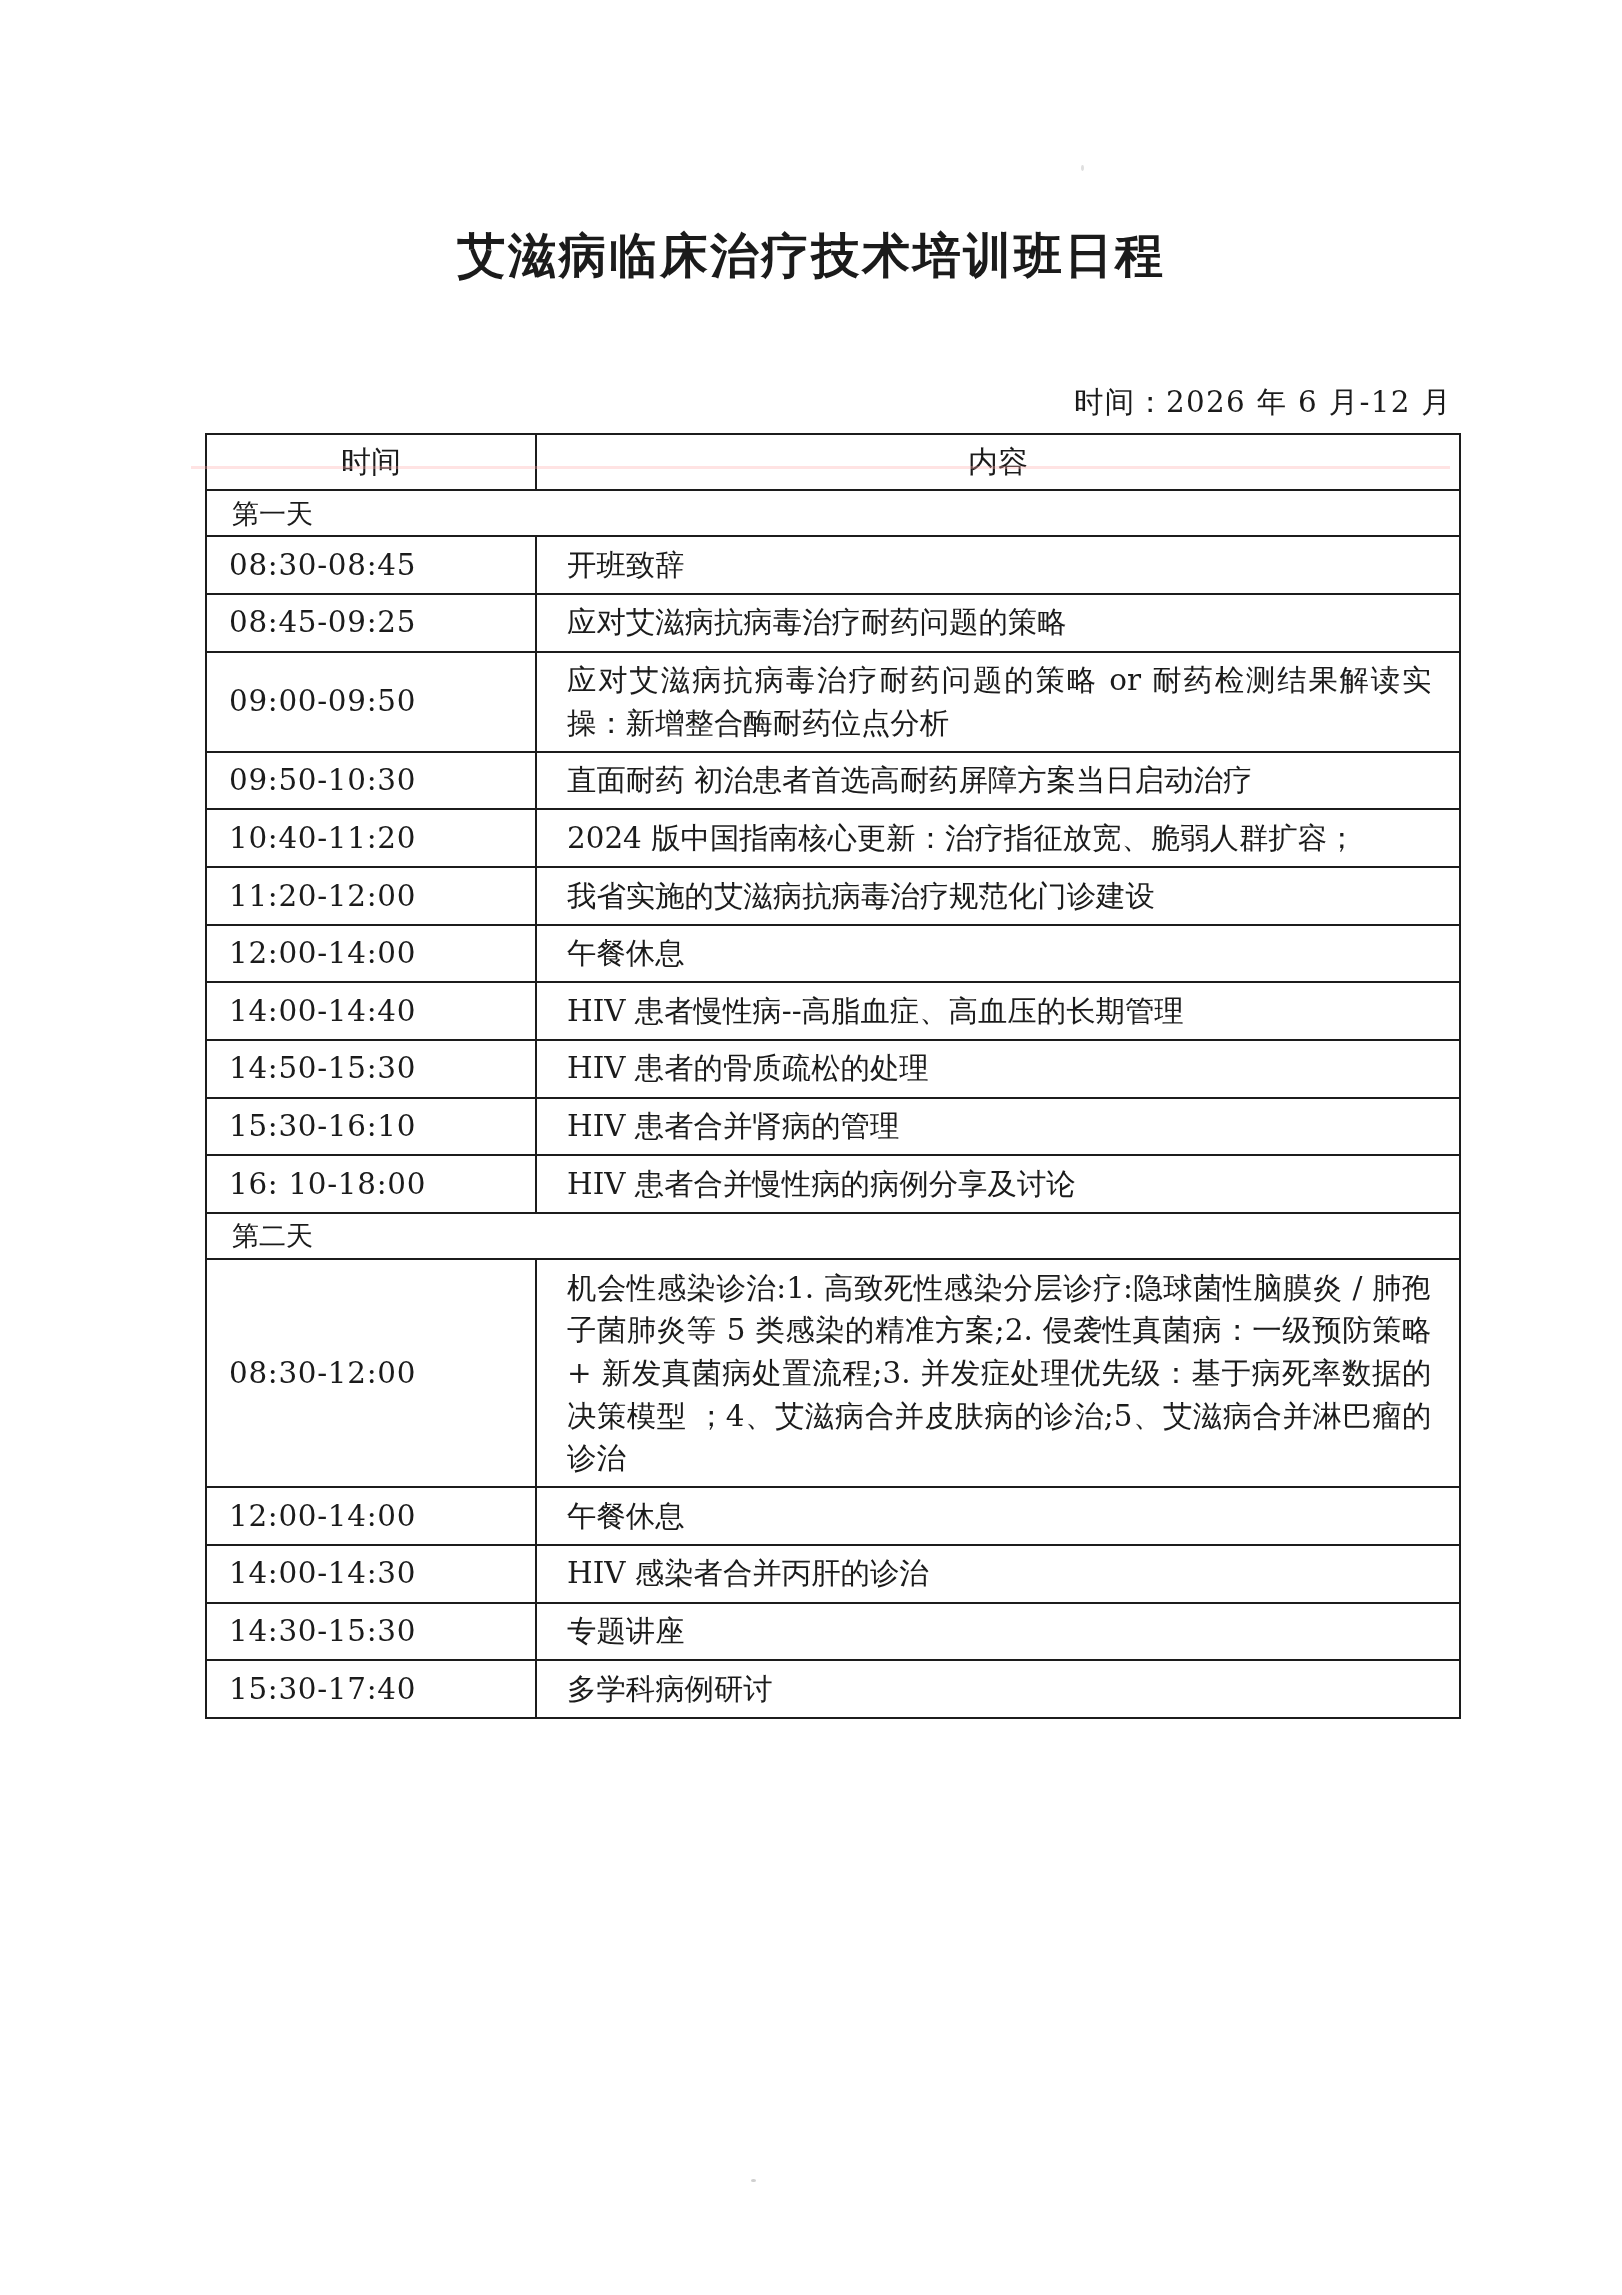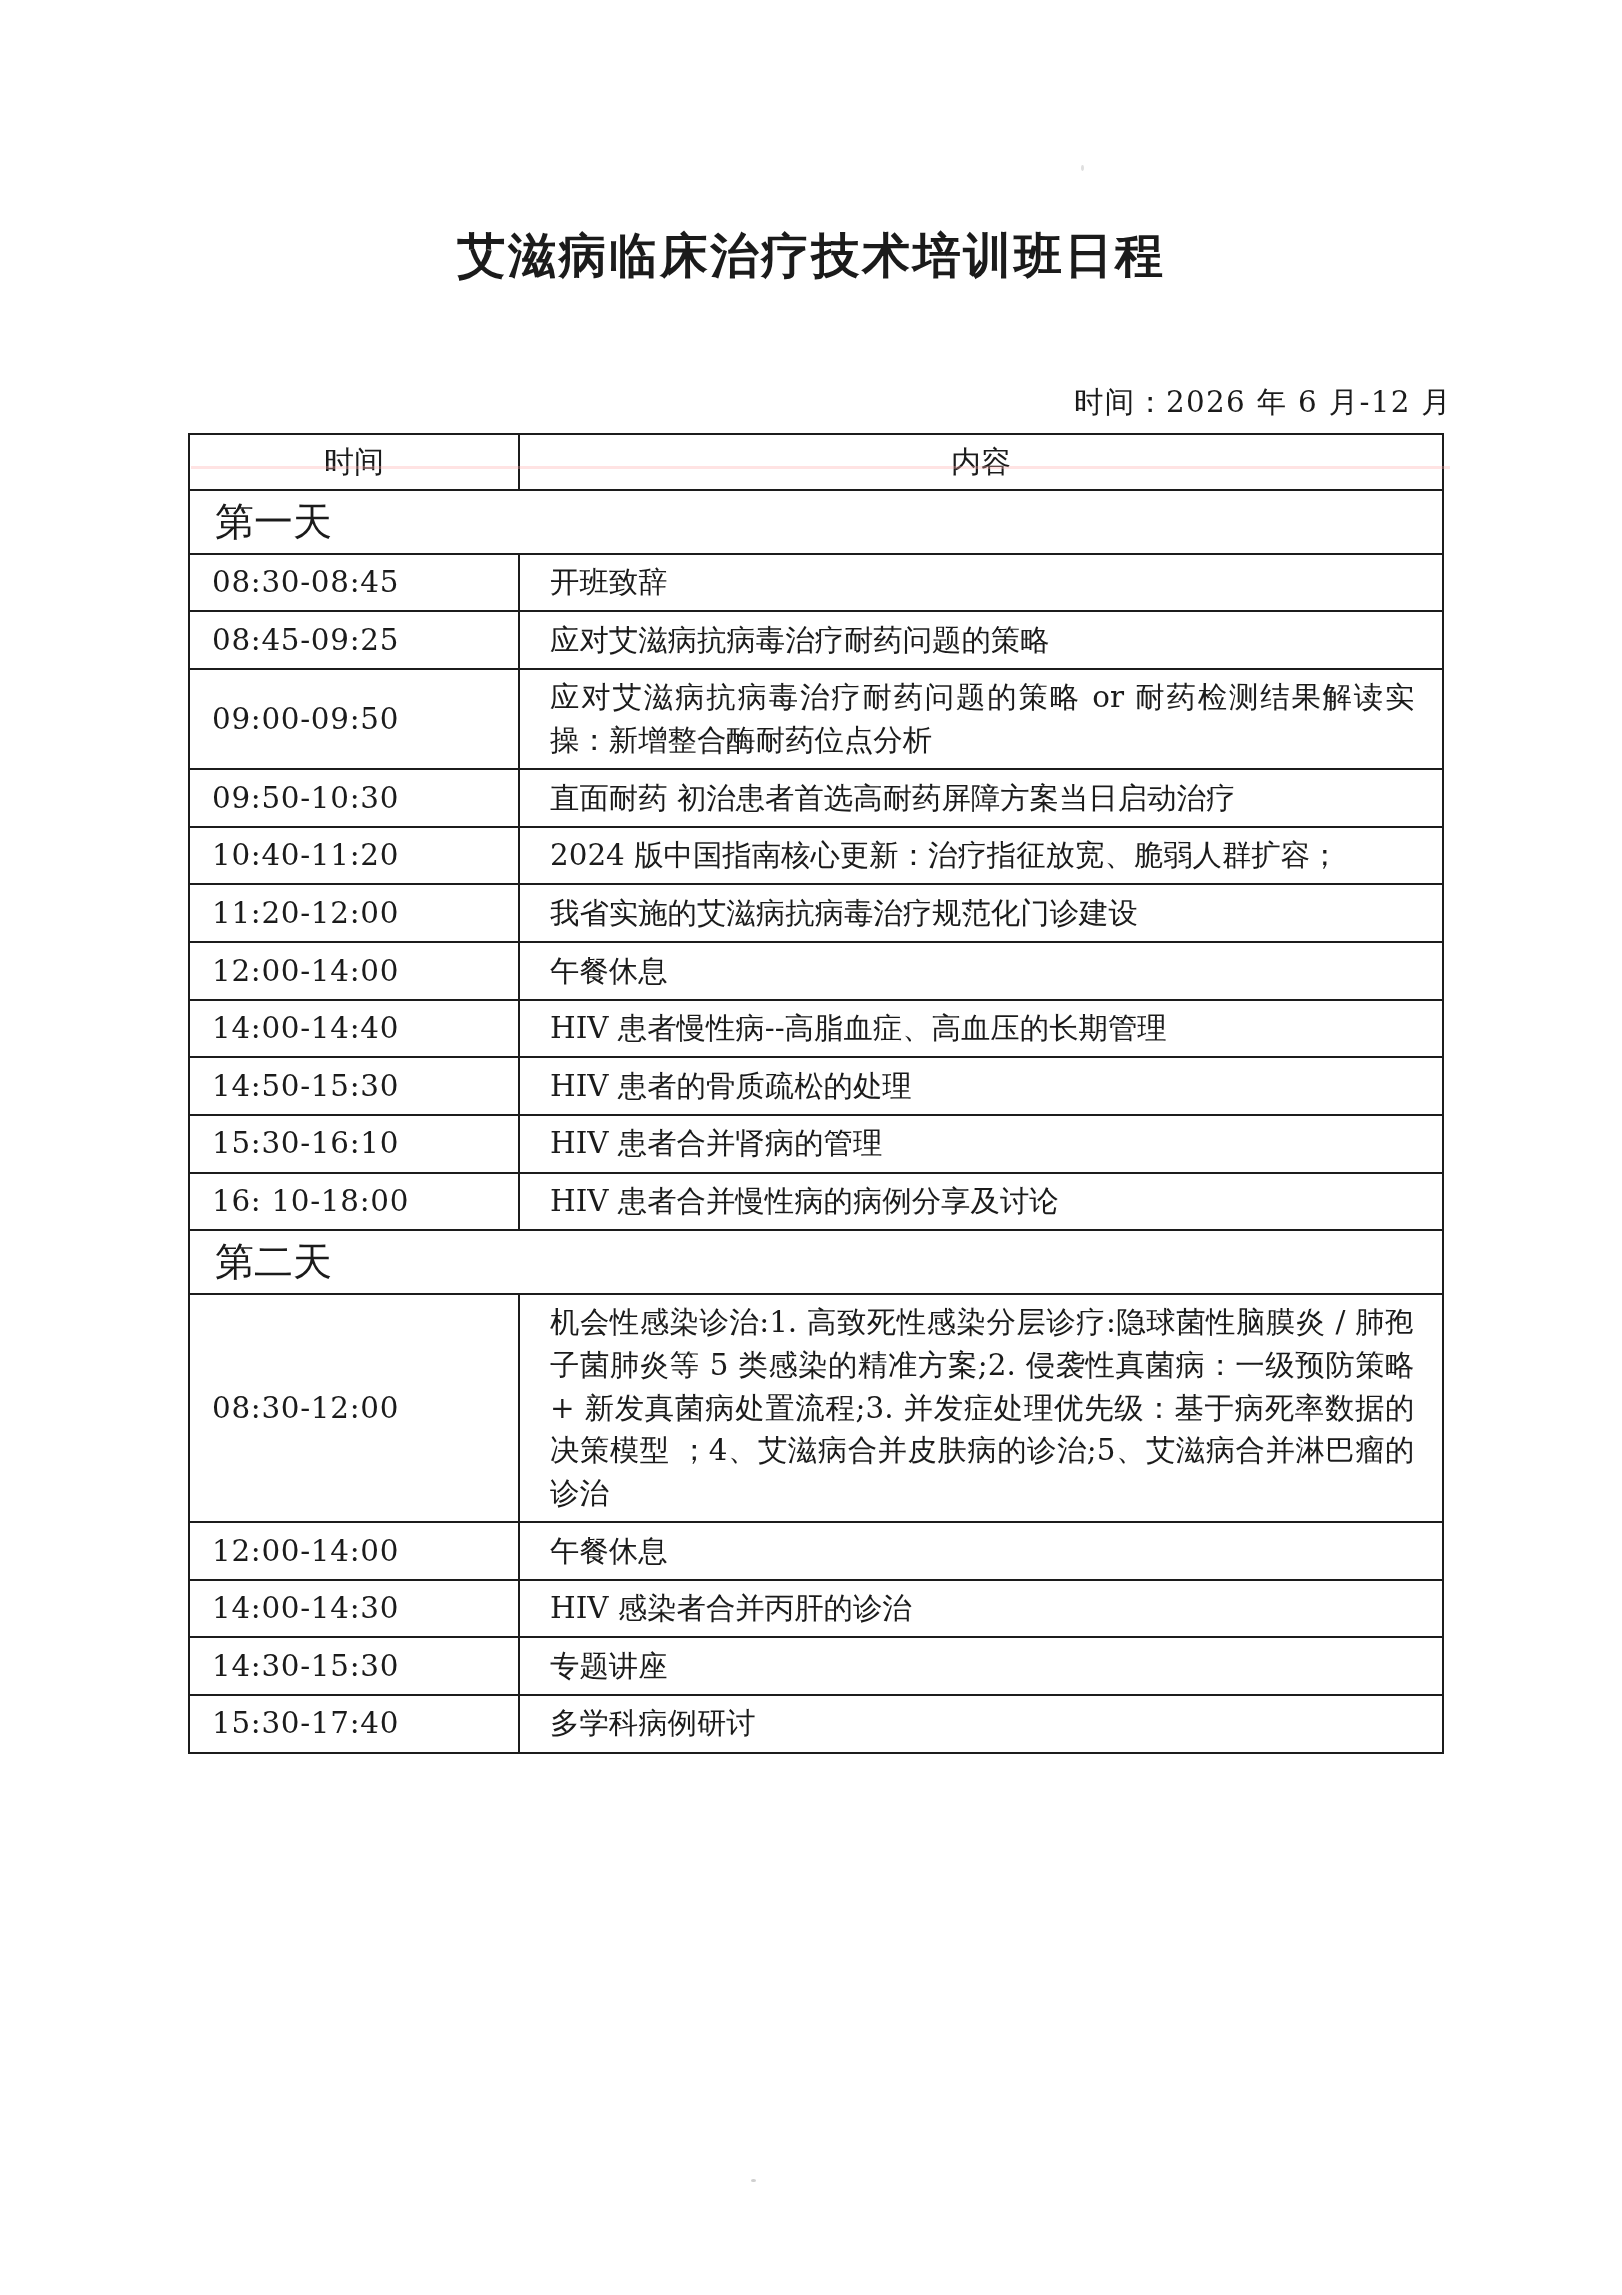--- a/index.html
+++ b/index.html
@@ -31,21 +31,21 @@
   .date-line {
     position: absolute;
     top: 383px;
     right: 171px;
     font-size: 29.4px;
     letter-spacing: 1.3px;
   }
   table.schedule {
     position: absolute;
     top: 433px;
-    left: 188px;
+    left: 205px;
     width: 1256px;
     border-collapse: collapse;
     table-layout: fixed;
     font-size: 29.4px;
     line-height: 1.45;
   }
   table.schedule col.c-time { width: 330px; }
   table.schedule th,
   table.schedule td {
     border: 2px solid #1c1c1c;
@@ -65,21 +65,21 @@
     top: 466px;
     left: 191px;
     width: 1259px;
     height: 2.6px;
     background: rgba(255, 170, 170, 0.33);
     pointer-events: none;
   }
   td.day-cell {
     height: 43px;
     padding: 2.6px 13px 2.6px 25px;
-    font-size: 39px;
+    font-size: 27px;
   }
   td.time-cell {
     height: 52px;
     padding: 5.2px 6.5px 5.2px 22px;
     white-space: nowrap;
     letter-spacing: 0.7px;
   }
   td.content-cell {
     height: 52px;
     padding: 6.5px 27.5px 6.5px 30px;

